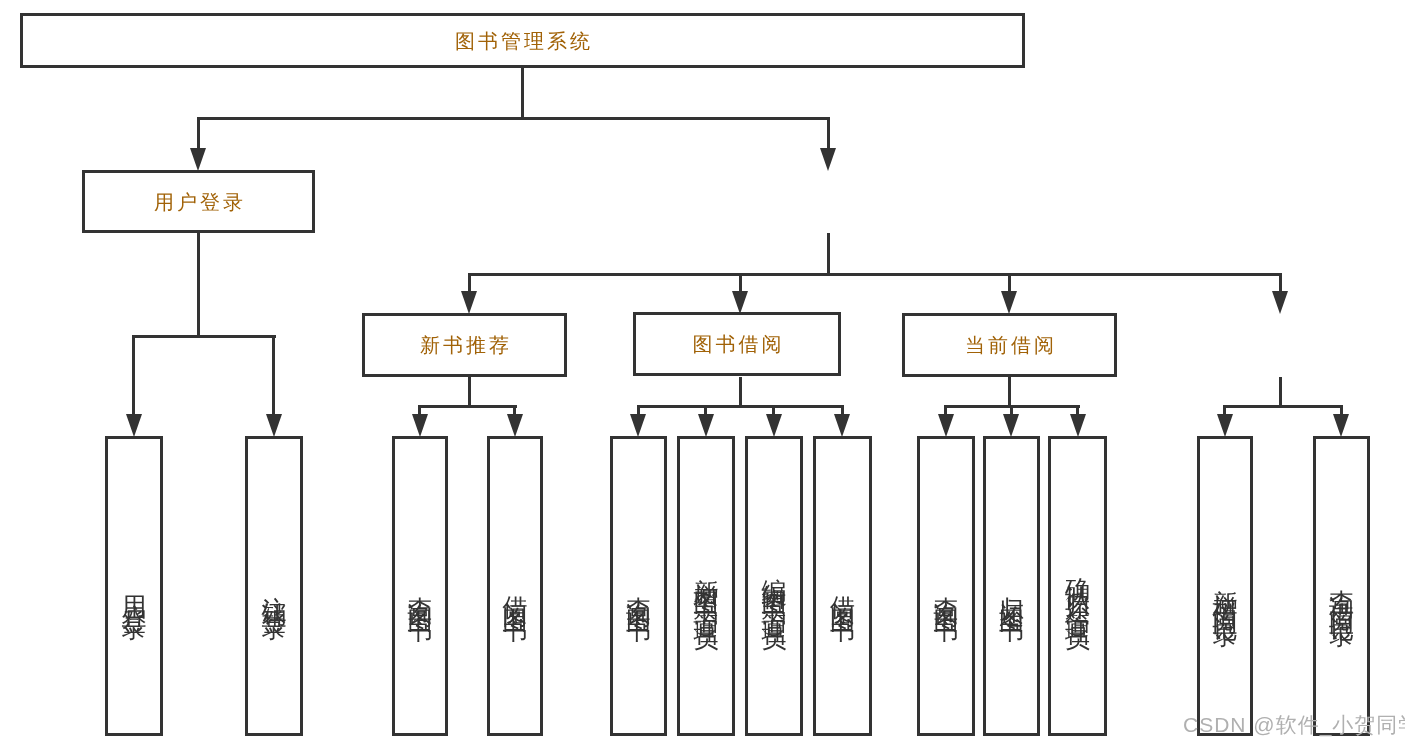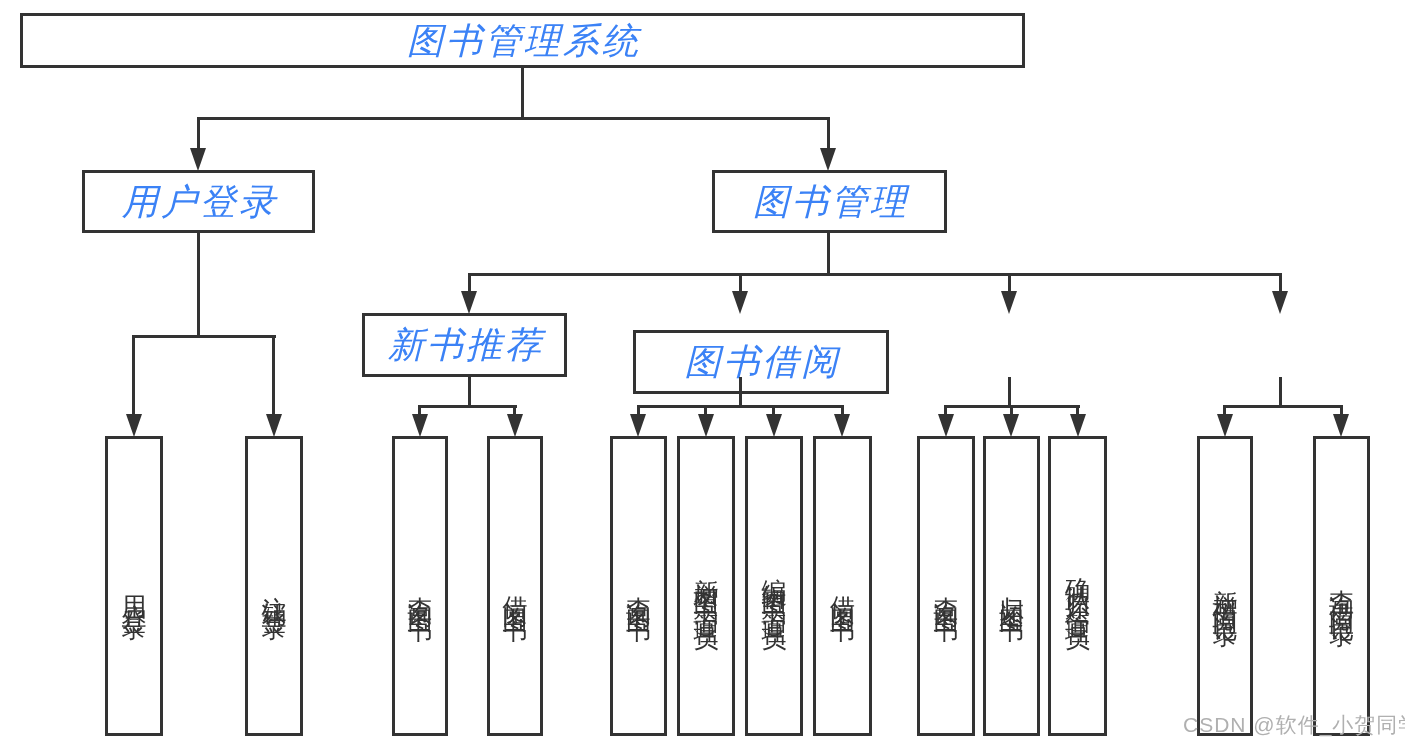--- a/index.html
+++ b/index.html
@@ -1,20 +1,20 @@
 <!DOCTYPE html>
 <html><head>
 <meta charset="utf-8">
 <style>
   html,body{margin:0;padding:0;background:#ffffff;}
   body{font-family:"Liberation Sans","DejaVu Sans",sans-serif;}
   .canvas{position:relative;width:1405px;height:747px;background:#ffffff;overflow:hidden;color:#333333;}
   .box{position:absolute;box-sizing:border-box;border:3px solid #333333;background:#ffffff;
        display:flex;align-items:center;justify-content:center;}
-  .hlabel{font-size:36px;color:#3b82f6;letter-spacing:3px;line-height:1;padding-left:3px;font-style:italic;}
+  .hlabel{font-size:20px;color:#a16207;letter-spacing:3px;line-height:1;padding-left:3px;}
   .leaf span{writing-mode:vertical-rl;text-orientation:mixed;font-size:25px;color:#333333;
        letter-spacing:7px;line-height:1;padding-top:7px;}
   .h,.v{position:absolute;background:#333333;}
   .h{height:3px;}
   .v{width:3px;}
   .arrow{position:absolute;width:0;height:0;border-left:8px solid transparent;
        border-right:8px solid transparent;border-top:23px solid #333333;}
   .watermark{position:absolute;left:1183px;top:711px;font-size:21px;color:#b0b0b0;
        letter-spacing:1px;z-index:5;white-space:nowrap;}
 </style>
@@ -23,29 +23,29 @@
 
 <div class="canvas">
 
   <div class="box" style="left:20px;top:13px;width:1005px;height:55px">
     <span class="hlabel">图书管理系统</span>
   </div>
 
   <div class="box" style="left:82px;top:170px;width:233px;height:63px">
     <span class="hlabel">用户登录</span>
   </div>
-  <div class="box" style="left:712px;top:170px;width:235px;height:63px">
-    <span class="hlabel">图书管理</span>
-  </div>
 
   <div class="box" style="left:362px;top:313px;width:205px;height:64px">
     <span class="hlabel">新书推荐</span>
   </div>
-  <div class="box" style="left:633px;top:330px;width:256px;height:64px">
+  <div class="box" style="left:633px;top:312px;width:208px;height:64px">
     <span class="hlabel">图书借阅</span>
+  </div>
+  <div class="box" style="left:902px;top:313px;width:215px;height:64px">
+    <span class="hlabel">当前借阅</span>
   </div>
 
   <div class="box leaf" style="left:105px;top:436px;width:58px;height:300px">
     <span>用户登录</span>
   </div>
   <div class="box leaf" style="left:245px;top:436px;width:58px;height:300px">
     <span>注销登录</span>
   </div>
 
   <div class="box leaf" style="left:392px;top:436px;width:56px;height:300px">

